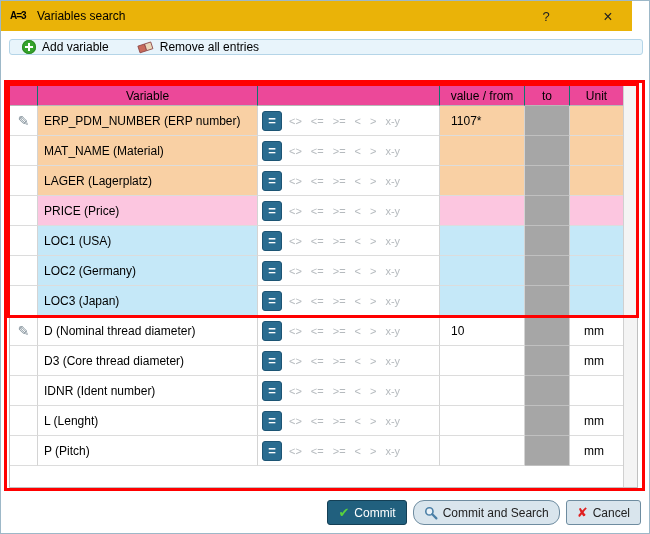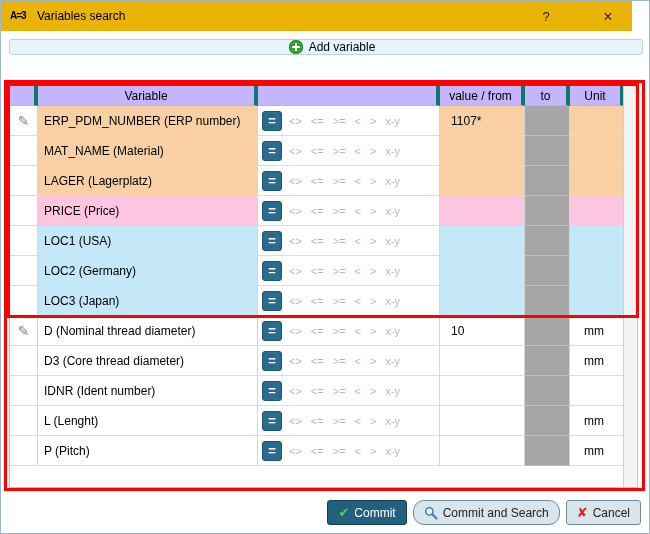--- a/index.html
+++ b/index.html
@@ -14,33 +14,33 @@
   .titlebar { position:absolute; top:0; left:0; right:17px; height:30px; background:#eab308; }
   .app-icon { position:absolute; left:9px; top:9px; font-size:10px; font-weight:bold; color:#000; letter-spacing:-1px; }
   .title { position:absolute; left:36px; top:8px; font-size:12px; color:#000; }
   .tb-btn { position:absolute; top:6px; width:20px; height:20px; text-align:center; line-height:20px; font-size:13px; color:#222; cursor:pointer; }
   .tb-help { right:76px; }
   .tb-close { right:14px; font-size:16px; }
 
   
   .toolbar { position:absolute; left:8px; top:38px; width:634px; height:16px;
     background:#e8f4fb; border:1px solid #b5d5e8; border-radius:3px;
-    display:flex; align-items:center; gap:28px; padding-left:12px;flex-direction:column; }
+    display:flex; align-items:center; gap:28px; padding-left:12px; }
   .tool-btn { display:flex; align-items:center; gap:6px; font-size:12px; color:#000; cursor:pointer; }
   .plus-icon { width:14px; height:14px; border-radius:50%; background:#35a42c; position:relative; display:inline-block; box-shadow:0 0 0 1px #2c8a24 inset; }
   .plus-icon::before, .plus-icon::after { content:""; position:absolute; background:#fff; }
   .plus-icon::before { left:6px; top:3px; width:2px; height:8px; }
   .plus-icon::after  { left:3px; top:6px; width:8px; height:2px; }
 
   
   .table { position:absolute; left:8px; top:84px; width:629px; height:403px; background:#fff; border:1px solid #c0c0c0; }
   .thead, .row { display:grid; grid-template-columns:28px 220px 182px 85px 45px 54px; }
   .thead { height:20px; }
-  .thead > div { border-right:4px solid #0f766e; border-bottom:1px solid #b8b8b8; font-size:12px; color:#000;
-    display:flex; align-items:center; justify-content:center; background:#c4b5fd; }
+  .thead > div { border-right:1px solid #0f766e; border-bottom:1px solid #b8b8b8; font-size:12px; color:#000;
+    display:flex; align-items:center; justify-content:center; background:#ec4899; }
   .row { height:30px; }
   .cell { border-right:1px solid #d4d4d4; border-bottom:1px solid #dcdcdc; display:flex; align-items:center; overflow:hidden; }
   .c-var, .c-val, .c-unit { background:var(--row-color,#fff);align-items:center; }
   .c-var { padding-left:6px; font-size:12px; color:#000; }
   .c-val { padding-left:11px; font-size:12px; color:#000; }
   .c-unit { padding-left:14px; font-size:12px; color:#000; }
   .c-to  { background:var(--to-gray); border-bottom-color:#c0c0c0; }
   .c-edit { justify-content:center; background:#fff; }
   .pencil { color:#7b8a94; font-size:14px; }
   .ops { padding-left:4px; background:#fff; }

